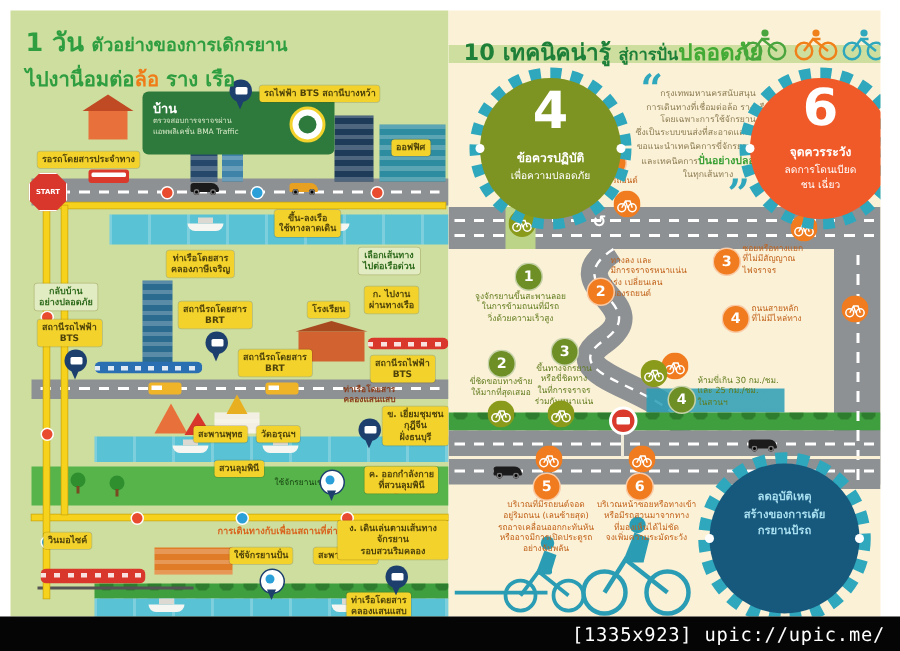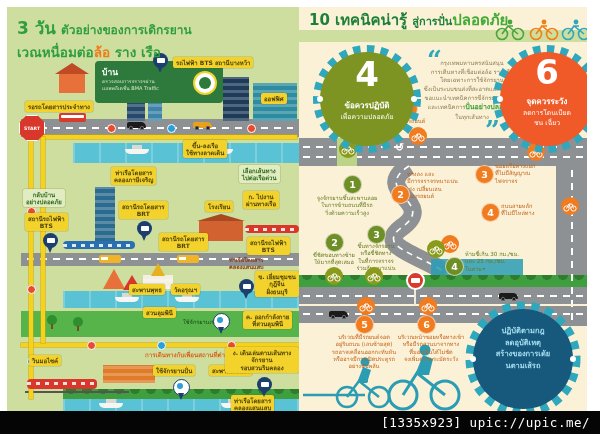--- a/index.html
+++ b/index.html
@@ -89,24 +89,24 @@
   svg{display:block;}
 </style>
 </head>
 <body>
 
 <div id="canvas">
 
   <div id="left-panel" class="abs">
 
     <div class="abs" style="left:10px;top:7px;z-index:9;">
-      <span class="lt1 lt-big">3 วัน</span>
+      <span class="lt1 lt-big">1 วัน</span>
       <span class="lt1 lt-rest">ตัวอย่างของการเดิกรยาน</span>
       <div class="lt2">
-        <span>เวณหนื่อมต่อ</span><span class="hl-orange">ล้อ</span><span> ราง เรือ</span>
+        <span>ไปงานื่อมต่อ</span><span class="hl-orange">ล้อ</span><span> ราง เรือ</span>
       </div>
     </div>
 
     <div class="abs" style="left:48px;top:56px;width:34px;height:30px;z-index:6;">
       <div class="abs" style="left:4px;top:10px;width:26px;height:20px;background:#e8703a;"></div>
       <div class="abs" style="left:0;top:0;border-left:17px solid transparent;border-right:17px solid transparent;border-bottom:11px solid #c04a24;"></div>
     </div>
     <div class="home-box" style="left:88px;top:54px;width:128px;height:42px;">
       <div class="abs" style="left:7px;top:4px;color:#fff;font-weight:bold;font-size:8.5px;">บ้าน</div>
       <div class="abs" style="left:7px;top:17px;color:#d9e9ca;font-size:5px;white-space:pre-line;line-height:1.4;">ตรวจสอบการจราจรผ่าน
@@ -226,21 +226,21 @@
     <div class="route" style="left:22px;top:130px;width:4px;height:262px;"></div>
     <div class="route" style="left:34px;top:130px;width:4px;height:206px;"></div>
     <div class="dotr" style="left:20px;top:200px;"></div>
     <div class="dotr" style="left:20px;top:278px;"></div>
     <div class="dotb" style="left:20px;top:350px;"></div>
   </div>
 
   <div id="right-panel" class="abs">
 
     <div class="rband" style="left:0;top:23px;width:288px;height:12px;"></div>
-    <div class="abs" style="left:10px;top:1px;z-index:9;white-space:nowrap;text-align:right;">
+    <div class="abs" style="left:10px;top:16px;z-index:9;white-space:nowrap;text-align:right;">
       <span class="rt1">10 เทคนิคน่ารู้</span>
       <span class="rt2">สู่การปั่น</span><span class="rt3">ปลอดภัย</span>
     </div>
 
     <svg class="abs" style="left:196px;top:12px;z-index:9;" width="30" height="22" viewBox="0 0 30 22">
       <circle cx="7" cy="15" r="5.5" fill="none" stroke="#4aa53f" stroke-width="1.6"></circle>
         <circle cx="23" cy="15" r="5.5" fill="none" stroke="#4aa53f" stroke-width="1.6"></circle>
       <path d="M7 15 L13 7 L23 15 M13 7 L18 7" stroke="#4aa53f" stroke-width="1.6" fill="none"></path>
         <circle cx="15" cy="3" r="2.4" fill="#4aa53f"></circle>
     </svg>
@@ -452,24 +452,23 @@
 จงเพิ่มความระมัดระวัง</div>
 
     <div class="gear" style="left:164px;top:292px;width:120px;height:120px;">
       <svg width="120" height="120" viewBox="0 0 120 120">
         <circle cx="60" cy="60" r="50" fill="none" stroke="#2fa7bc" stroke-width="15" stroke-dasharray="7.5 6"></circle>
         <circle cx="60" cy="60" r="50" fill="#17597d"></circle>
         <circle cx="10" cy="60" r="3" fill="#fff"></circle>
           <circle cx="110" cy="60" r="3" fill="#fff"></circle>
       </svg>
       <div class="gtxt" style="top:26px;color:#a8dff0;font-weight:bold;font-size:7.5px;line-height:1.55;">
-        <div>ปฏิบัติตามกฎ</div>
         <div>ลดอุบัติเหตุ</div>
         <div>สร้างของการเดัย</div>
-        <div>นตามเส้รถ</div>
+        <div>กรยานป้รถ</div>
       </div>
     </div>
 
     <svg class="abs" style="left:4px;top:336px;z-index:5;" width="170" height="70" viewBox="0 0 170 70">
       <line x1="0" y1="52" x2="62" y2="52" stroke="#2a9db5" stroke-width="2.5"></line>
       <circle cx="100" cy="52" r="14" fill="none" stroke="#2a9db5" stroke-width="3"></circle>
       <circle cx="142" cy="52" r="14" fill="none" stroke="#2a9db5" stroke-width="3"></circle>
       <path d="M100 52 L114 30 L142 52 M114 30 L126 30" stroke="#2a9db5" stroke-width="3" fill="none"></path>
       <path d="M112 32 L120 12 L130 16 L126 32 Z" fill="#2a9db5"></path>
       <circle cx="122" cy="7" r="5.5" fill="#2a9db5"></circle>

